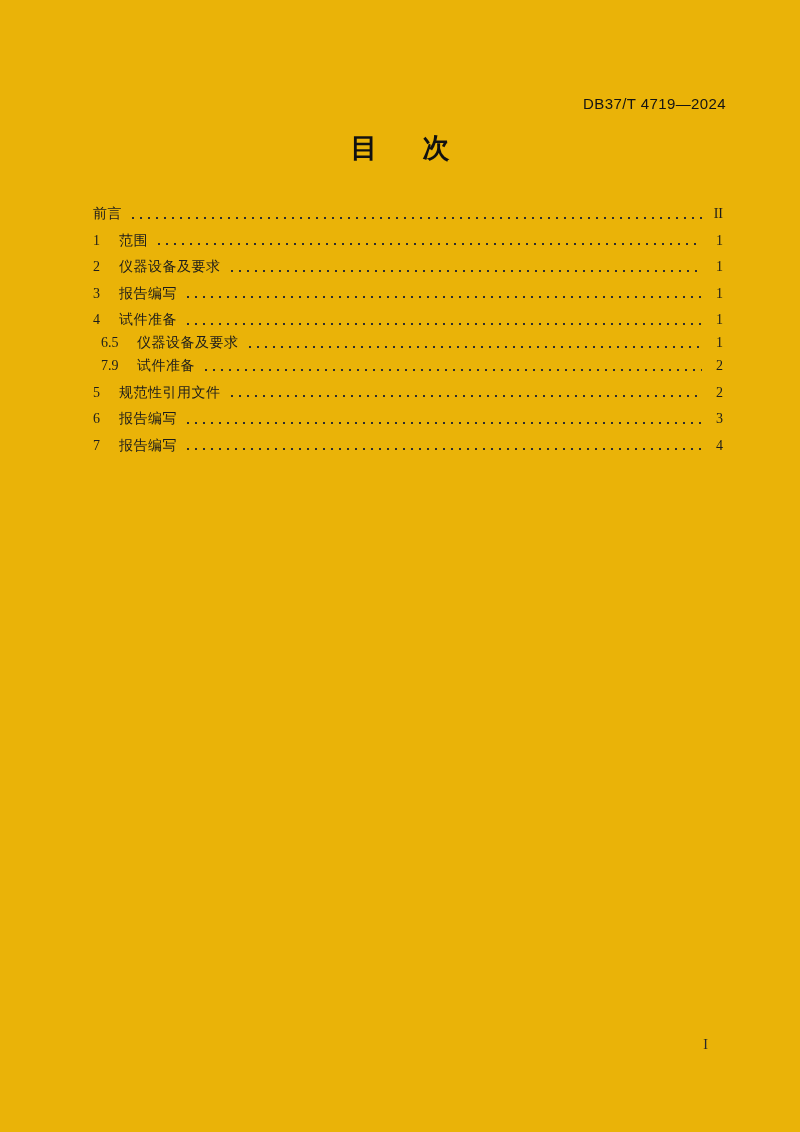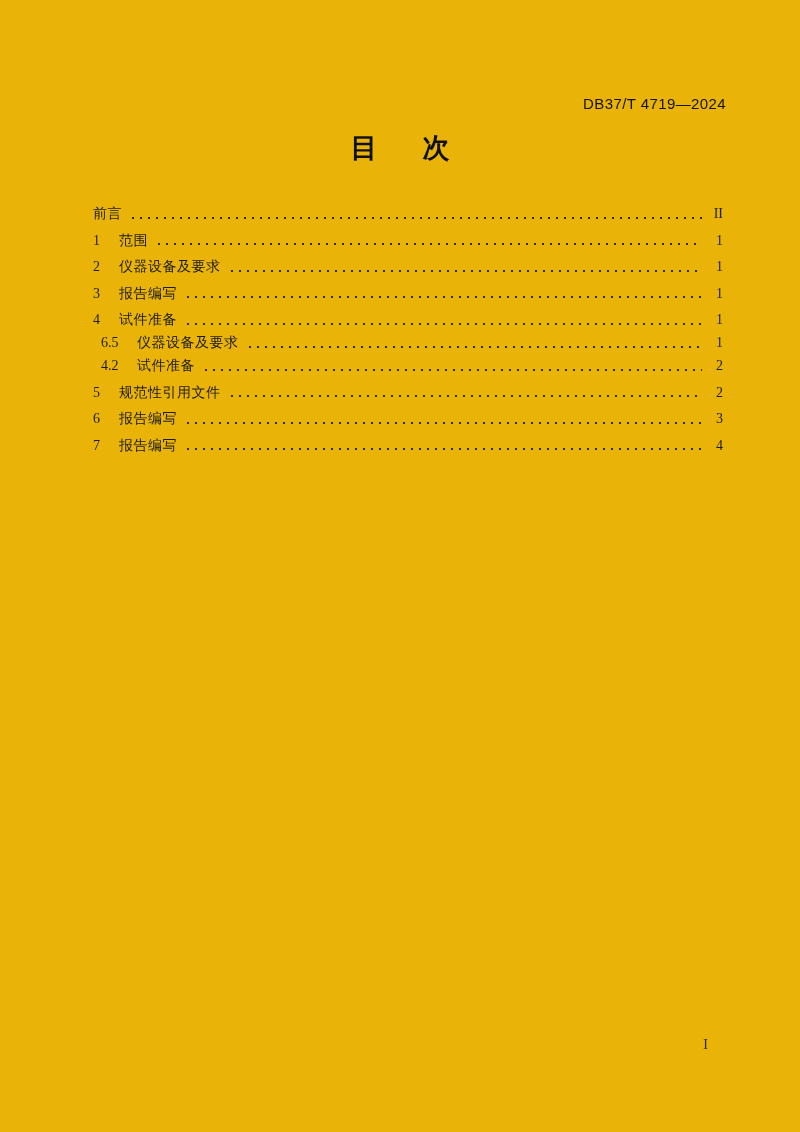--- a/index.html
+++ b/index.html
@@ -132,21 +132,21 @@
     </div>
 
     <div class="toc-row sub">
       <span class="toc-num w36">6.5</span>
       <span class="toc-label">仪器设备及要求</span>
       <span class="dot-leader"></span>
       <span class="toc-page">1</span>
     </div>
 
     <div class="toc-row sub">
-      <span class="toc-num w36">4.2</span>
+      <span class="toc-num w36">7.9</span>
       <span class="toc-label">试件准备</span>
       <span class="dot-leader"></span>
       <span class="toc-page">2</span>
     </div>
 
     <div class="toc-row">
       <span class="toc-num w26">5</span>
       <span class="toc-label">规范性引用文件</span>
       <span class="dot-leader"></span>
       <span class="toc-page">2</span>

